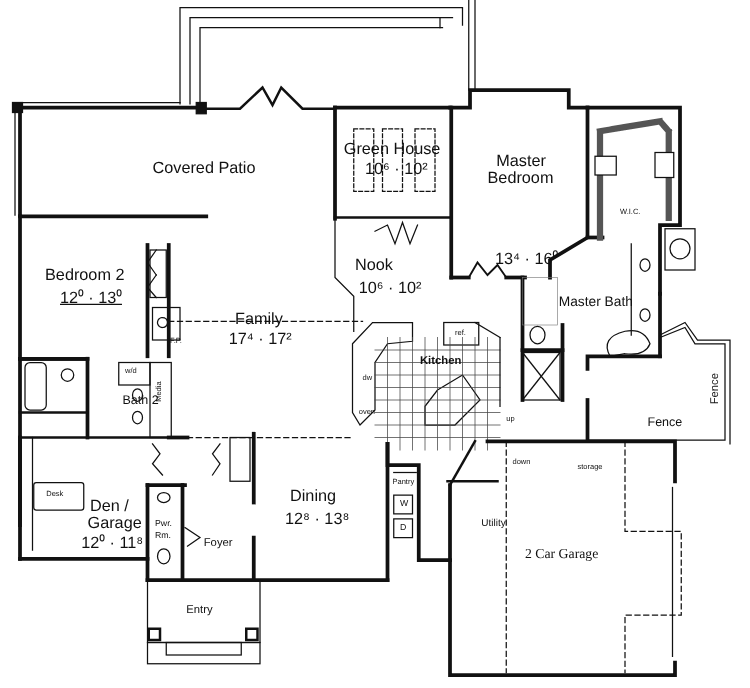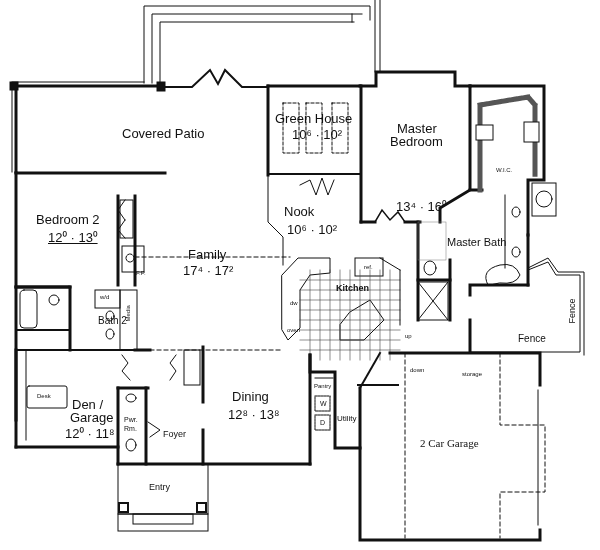--- a/index.html
+++ b/index.html
@@ -243,21 +243,21 @@
 <div class="lbl room" style="left:232px;top:390px;">Dining</div>
 <div class="lbl dim" style="left:228px;top:408px;">12⁸ · 13⁸</div>
 
 <div class="lbl" style="left:163px;top:430px;font-size:9px;">Foyer</div>
 
 <div class="lbl" style="left:124px;top:416px;font-size:7px;">Pwr.</div>
 <div class="lbl" style="left:124px;top:425px;font-size:7px;">Rm.</div>
 
 <div class="lbl" style="left:149px;top:483px;font-size:9px;">Entry</div>
 
-<div class="lbl" style="left:337px;top:415px;font-size:8px;">Utility</div>
+<div class="lbl" style="left:337px;top:415px;font-size:8px;padding-left:48px;">Utility</div>
 
 <div class="lbl" style="left:420px;top:437px;font-size:11px;font-family:Liberation Serif, serif;">2 Car Garage</div>
 
 <div class="lbl" style="left:518px;top:333px;font-size:10px;">Fence</div>
 
 <div class="lbl tiny" style="left:496px;top:167px;">W.I.C.</div>
 <div class="lbl vert" style="left:560px;top:306px;font-size:9px;">Fence</div>
 <div class="lbl tiny" style="left:37px;top:393px;">Desk</div>
 <div class="lbl tiny vert" style="left:120px;top:310px;">Media</div>
 <div class="lbl tiny" style="left:100px;top:294px;">w/d</div>

